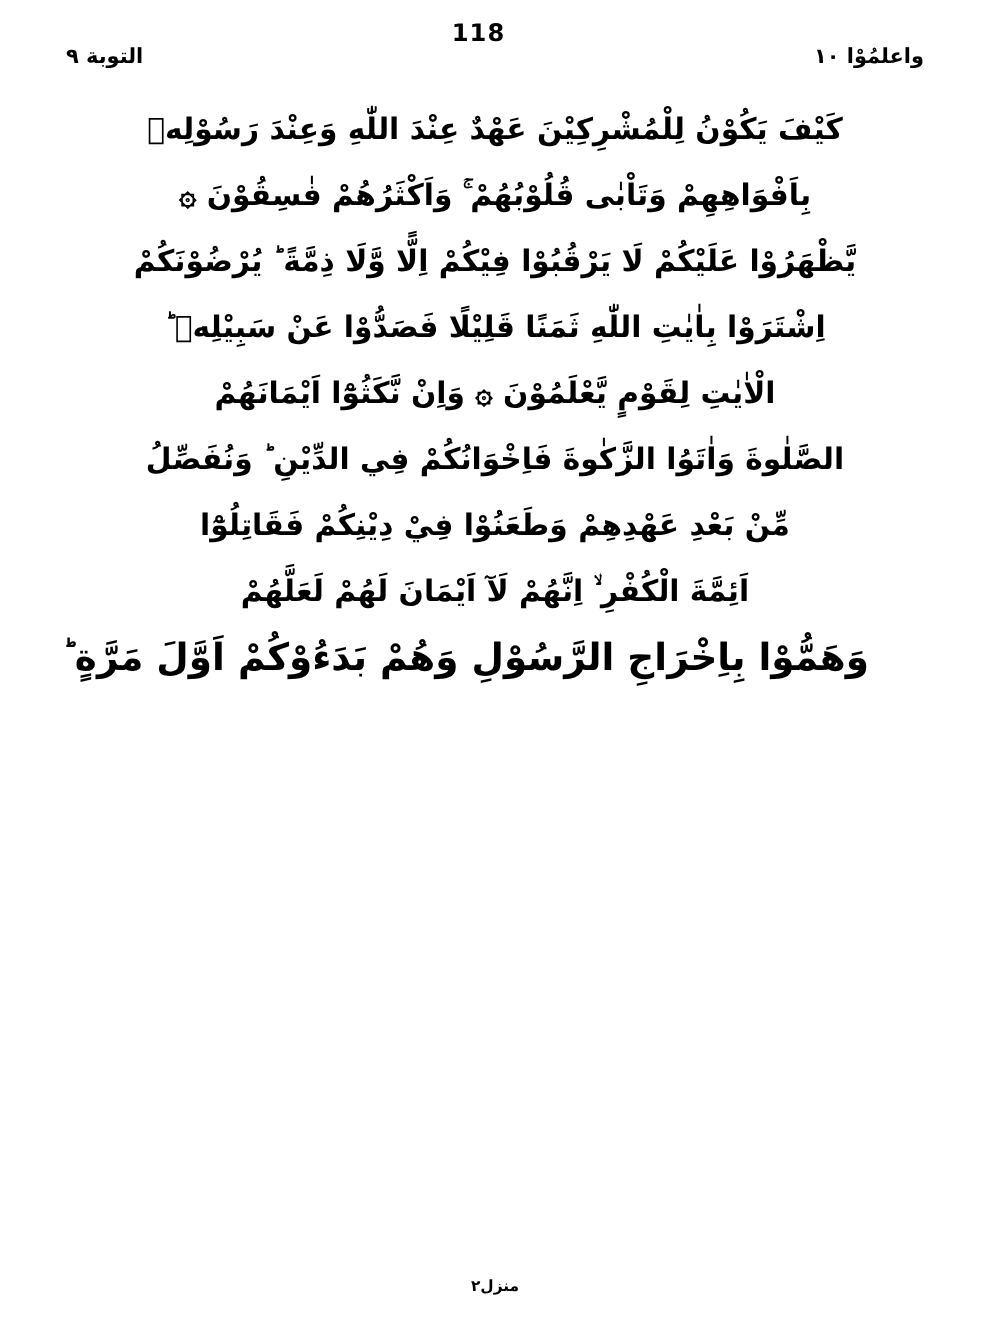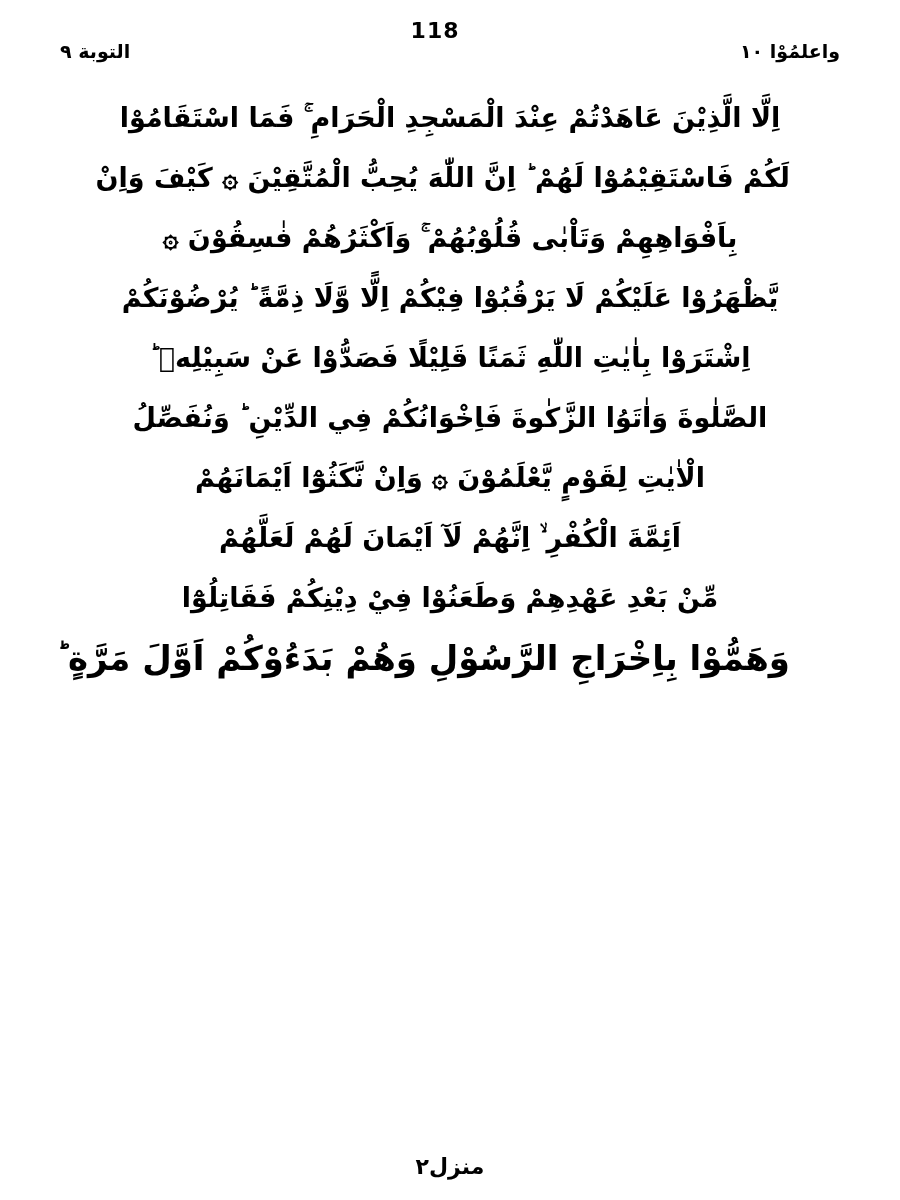--- a/index.html
+++ b/index.html
@@ -63,46 +63,45 @@
   
   .page-footer {
     position: absolute;
     bottom: 22px;
     left: 0;
     width: 100%;
     text-align: center;
     direction: rtl;
   }
   .footer-text {
-    font-size: 22px;
+    font-size: 14px;
     line-height: 1;
     font-weight: 700;
   }
 </style>
 </head>
 <body>
 
 <div class="page">
 
   <div class="page-header">
     <div class="header-side">واعلمُوْا ١٠</div>
     <div class="header-center">118</div>
     <div class="header-side">التوبة ٩</div>
   </div>
 
   <div class="quran-body">
-    <div class="ayah-line">اِلَّا الَّذِيْنَ عَاهَدْتُمْ عِنْدَ الْمَسْجِدِ الْحَرَامِ ۚ فَمَا اسْتَقَامُوْا</div>
-    <div class="ayah-line">لَكُمْ فَاسْتَقِيْمُوْا لَهُمْ ؕ اِنَّ اللّٰهَ يُحِبُّ الْمُتَّقِيْنَ ۞ كَيْفَ وَاِنْ</div>
+    <div class="ayah-line">كَيْفَ يَكُوْنُ لِلْمُشْرِكِيْنَ عَهْدٌ عِنْدَ اللّٰهِ وَعِنْدَ رَسُوْلِهٖ</div>
     <div class="ayah-line">بِاَفْوَاهِهِمْ وَتَاْبٰى قُلُوْبُهُمْ ۚ وَاَكْثَرُهُمْ فٰسِقُوْنَ ۞</div>
     <div class="ayah-line">يَّظْهَرُوْا عَلَيْكُمْ لَا يَرْقُبُوْا فِيْكُمْ اِلًّا وَّلَا ذِمَّةً ؕ يُرْضُوْنَكُمْ</div>
     <div class="ayah-line">اِشْتَرَوْا بِاٰيٰتِ اللّٰهِ ثَمَنًا قَلِيْلًا فَصَدُّوْا عَنْ سَبِيْلِهٖ ؕ</div>
+    <div class="ayah-line">الْاٰيٰتِ لِقَوْمٍ يَّعْلَمُوْنَ ۞ وَاِنْ نَّكَثُوْٓا اَيْمَانَهُمْ</div>
     <div class="ayah-line">الصَّلٰوةَ وَاٰتَوُا الزَّكٰوةَ فَاِخْوَانُكُمْ فِي الدِّيْنِ ؕ وَنُفَصِّلُ</div>
-    <div class="ayah-line">الْاٰيٰتِ لِقَوْمٍ يَّعْلَمُوْنَ ۞ وَاِنْ نَّكَثُوْٓا اَيْمَانَهُمْ</div>
+    <div class="ayah-line">مِّنْ بَعْدِ عَهْدِهِمْ وَطَعَنُوْا فِيْ دِيْنِكُمْ فَقَاتِلُوْٓا</div>
     <div class="ayah-line">اَئِمَّةَ الْكُفْرِ ۙ اِنَّهُمْ لَآ اَيْمَانَ لَهُمْ لَعَلَّهُمْ</div>
-    <div class="ayah-line">مِّنْ بَعْدِ عَهْدِهِمْ وَطَعَنُوْا فِيْ دِيْنِكُمْ فَقَاتِلُوْٓا</div>
     <div class="ayah-line tight">وَهَمُّوْا بِاِخْرَاجِ الرَّسُوْلِ وَهُمْ بَدَءُوْكُمْ اَوَّلَ مَرَّةٍ ؕ</div>
   </div>
 
   <div class="page-footer">
     <span class="footer-text">منزل٢</span>
   </div>
 
 </div>
 
 </body></html>

